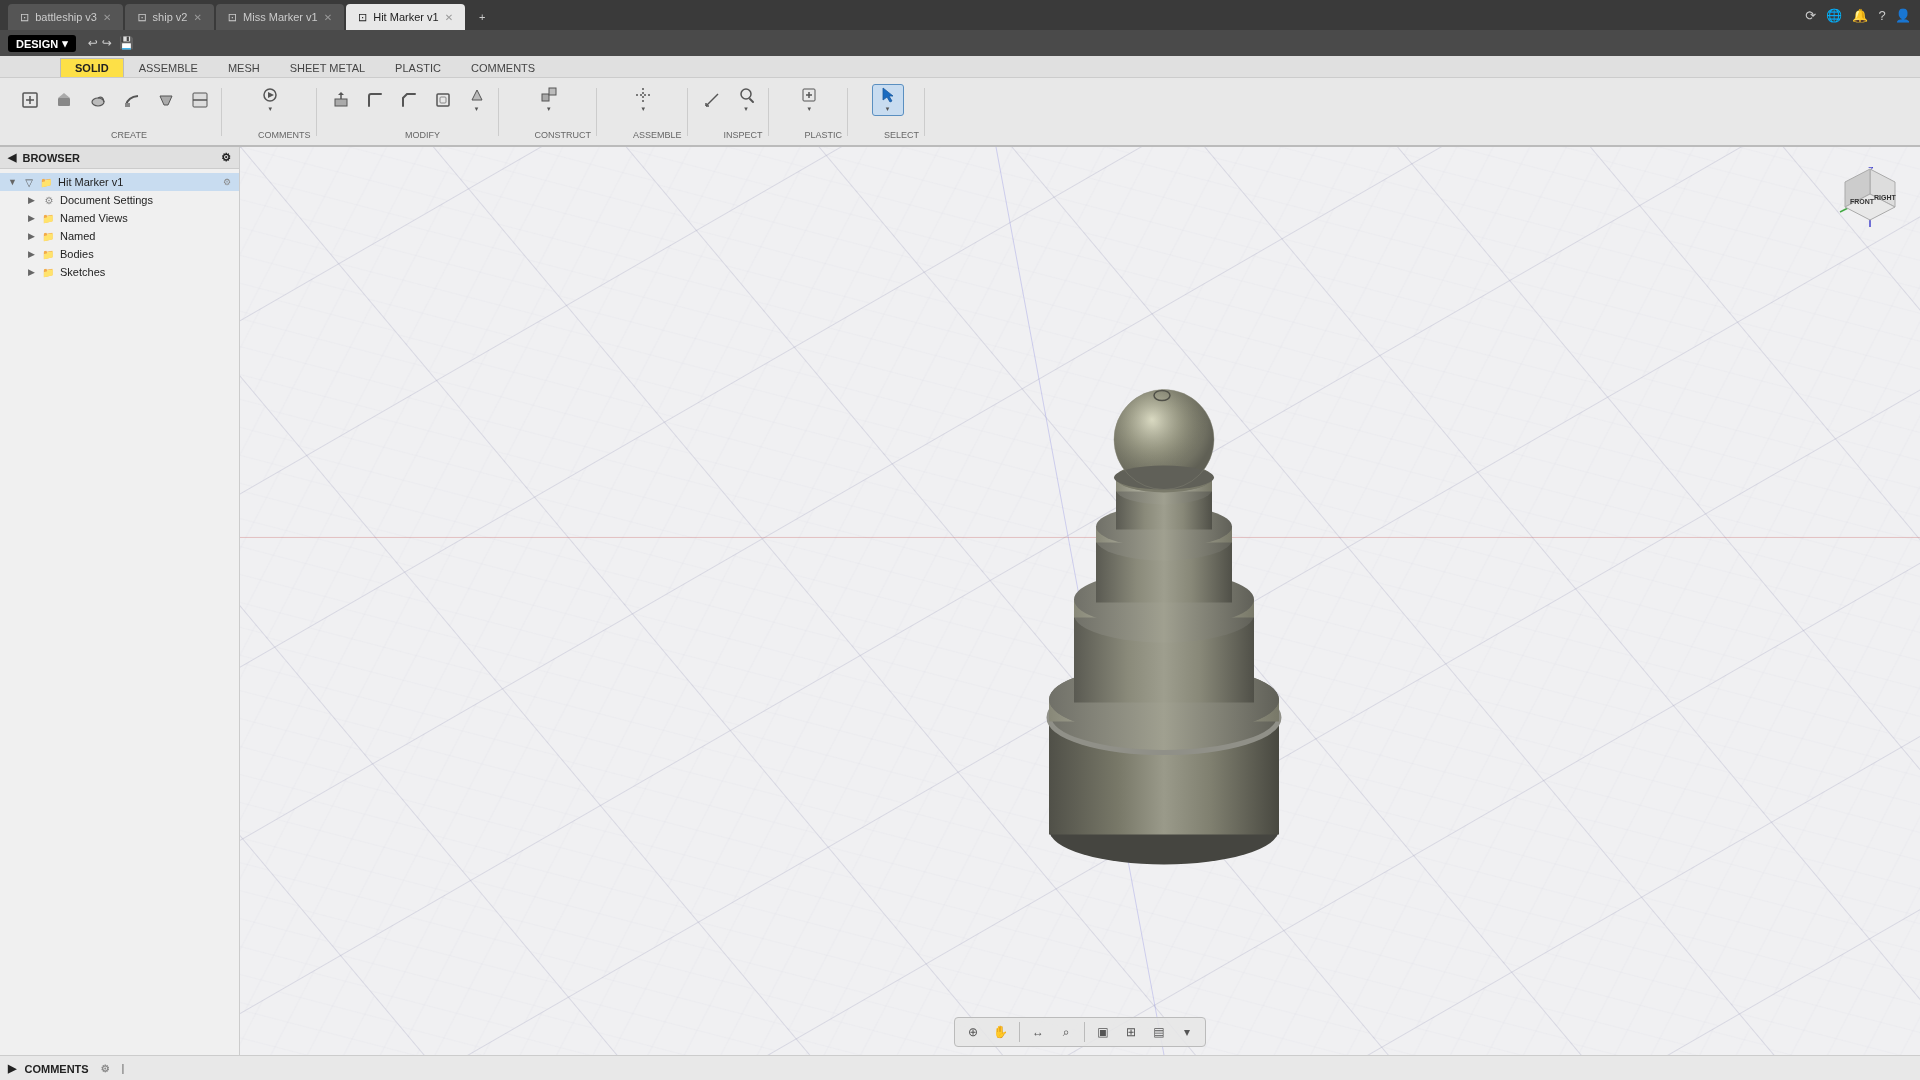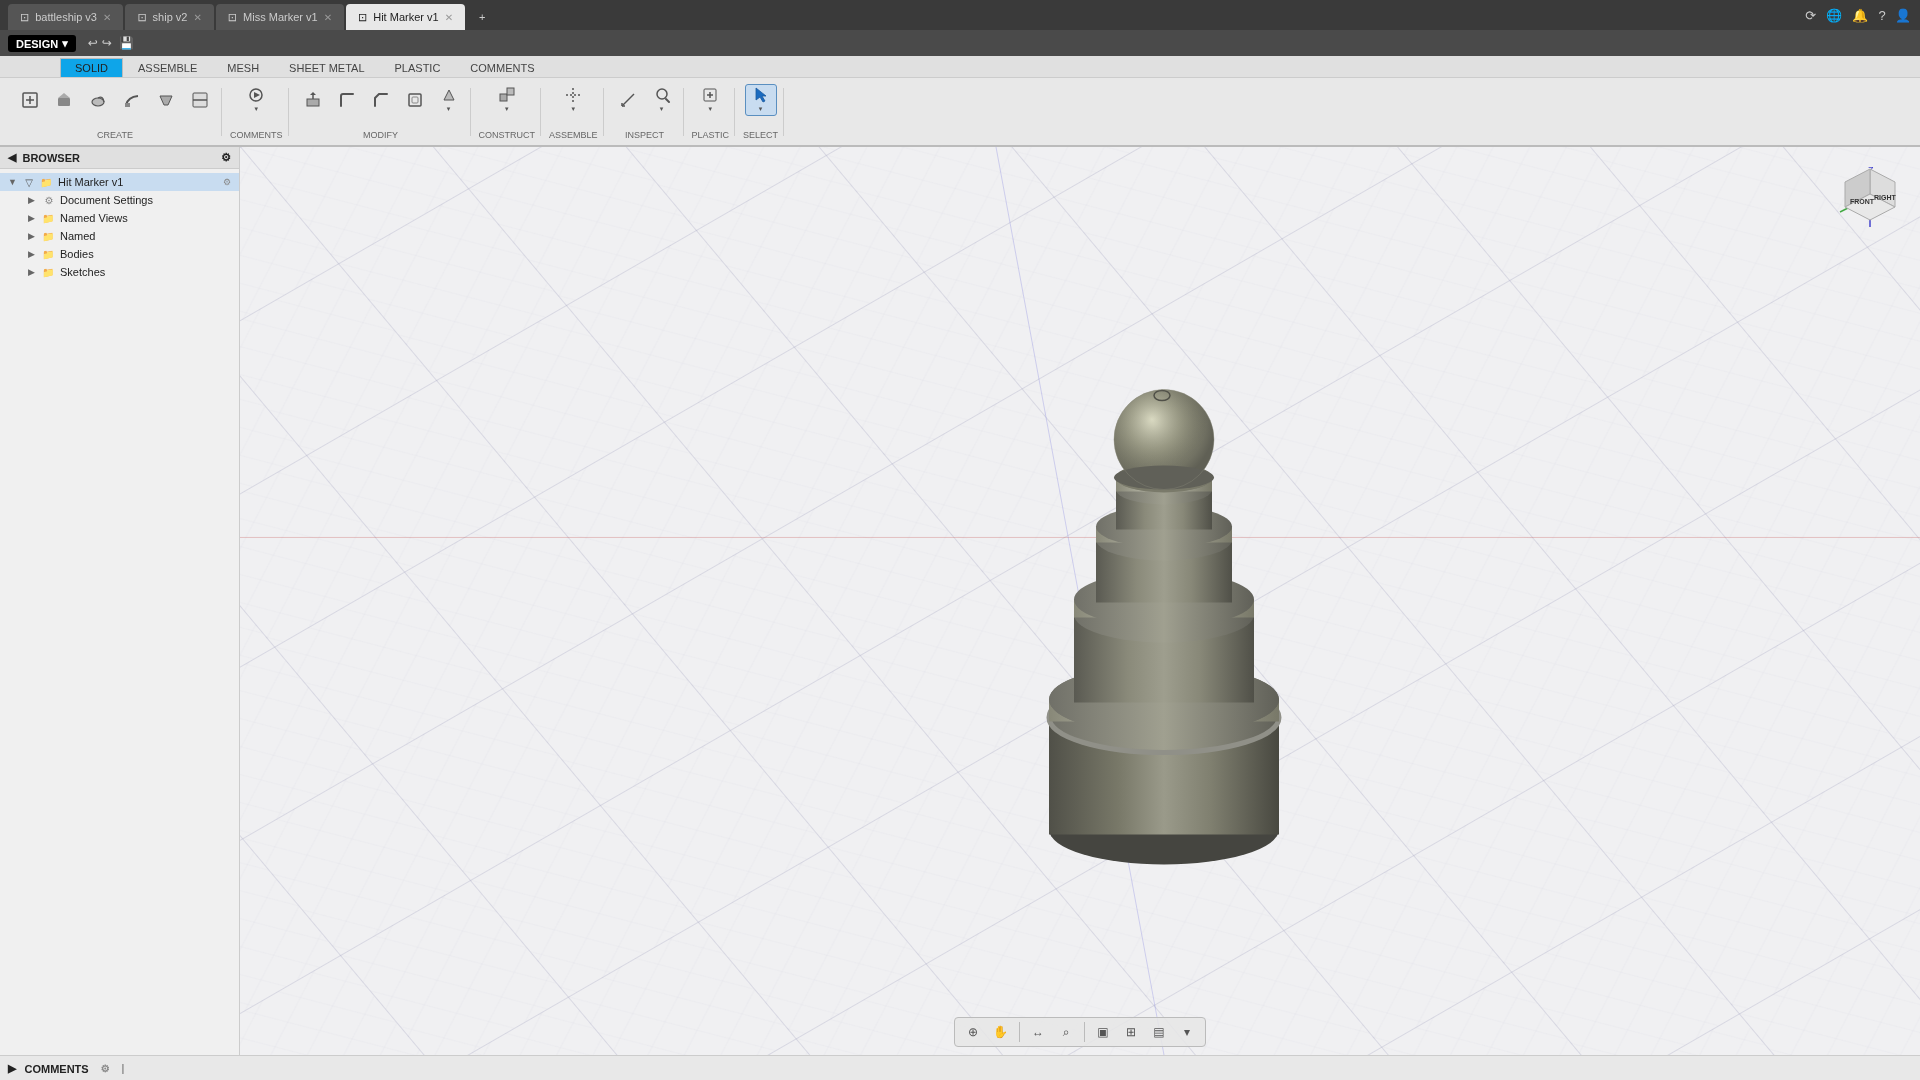--- a/index.html
+++ b/index.html
@@ -84,25 +84,25 @@
     .toolbar-tab {
       padding: 3px 14px;
       font-size: 11px;
       cursor: pointer;
       color: #444;
       border-top: 1px solid transparent;
       border-left: 1px solid transparent;
       border-right: 1px solid transparent;
     }
     .toolbar-tab.active {
-      background: #0ea5e9;
+      background: #fde047;
       border-top: 1px solid #bbb;
       border-left: 1px solid #bbb;
       border-right: 1px solid #bbb;
-      font-weight: normal;
+      font-weight: bold;
       color: #222;
     }
 
     #toolbar {
       height: 68px;
       background: #e8e8e8;
       display: flex;
       align-items: center;
       padding: 0 8px;
       gap: 2px;
@@ -124,20 +124,21 @@
       top: 8px;
       bottom: 8px;
       width: 1px;
       background: #ccc;
     }
     .toolbar-group-label {
       font-size: 9px;
       color: #666;
       text-align: center;
       margin-top: 2px;
+      margin-left: 28px;
     }
     .toolbar-icons {
       display: flex;
       gap: 2px;
       align-items: center;
     }
     .tool-btn {
       width: 32px;
       height: 32px;
       display: flex;

